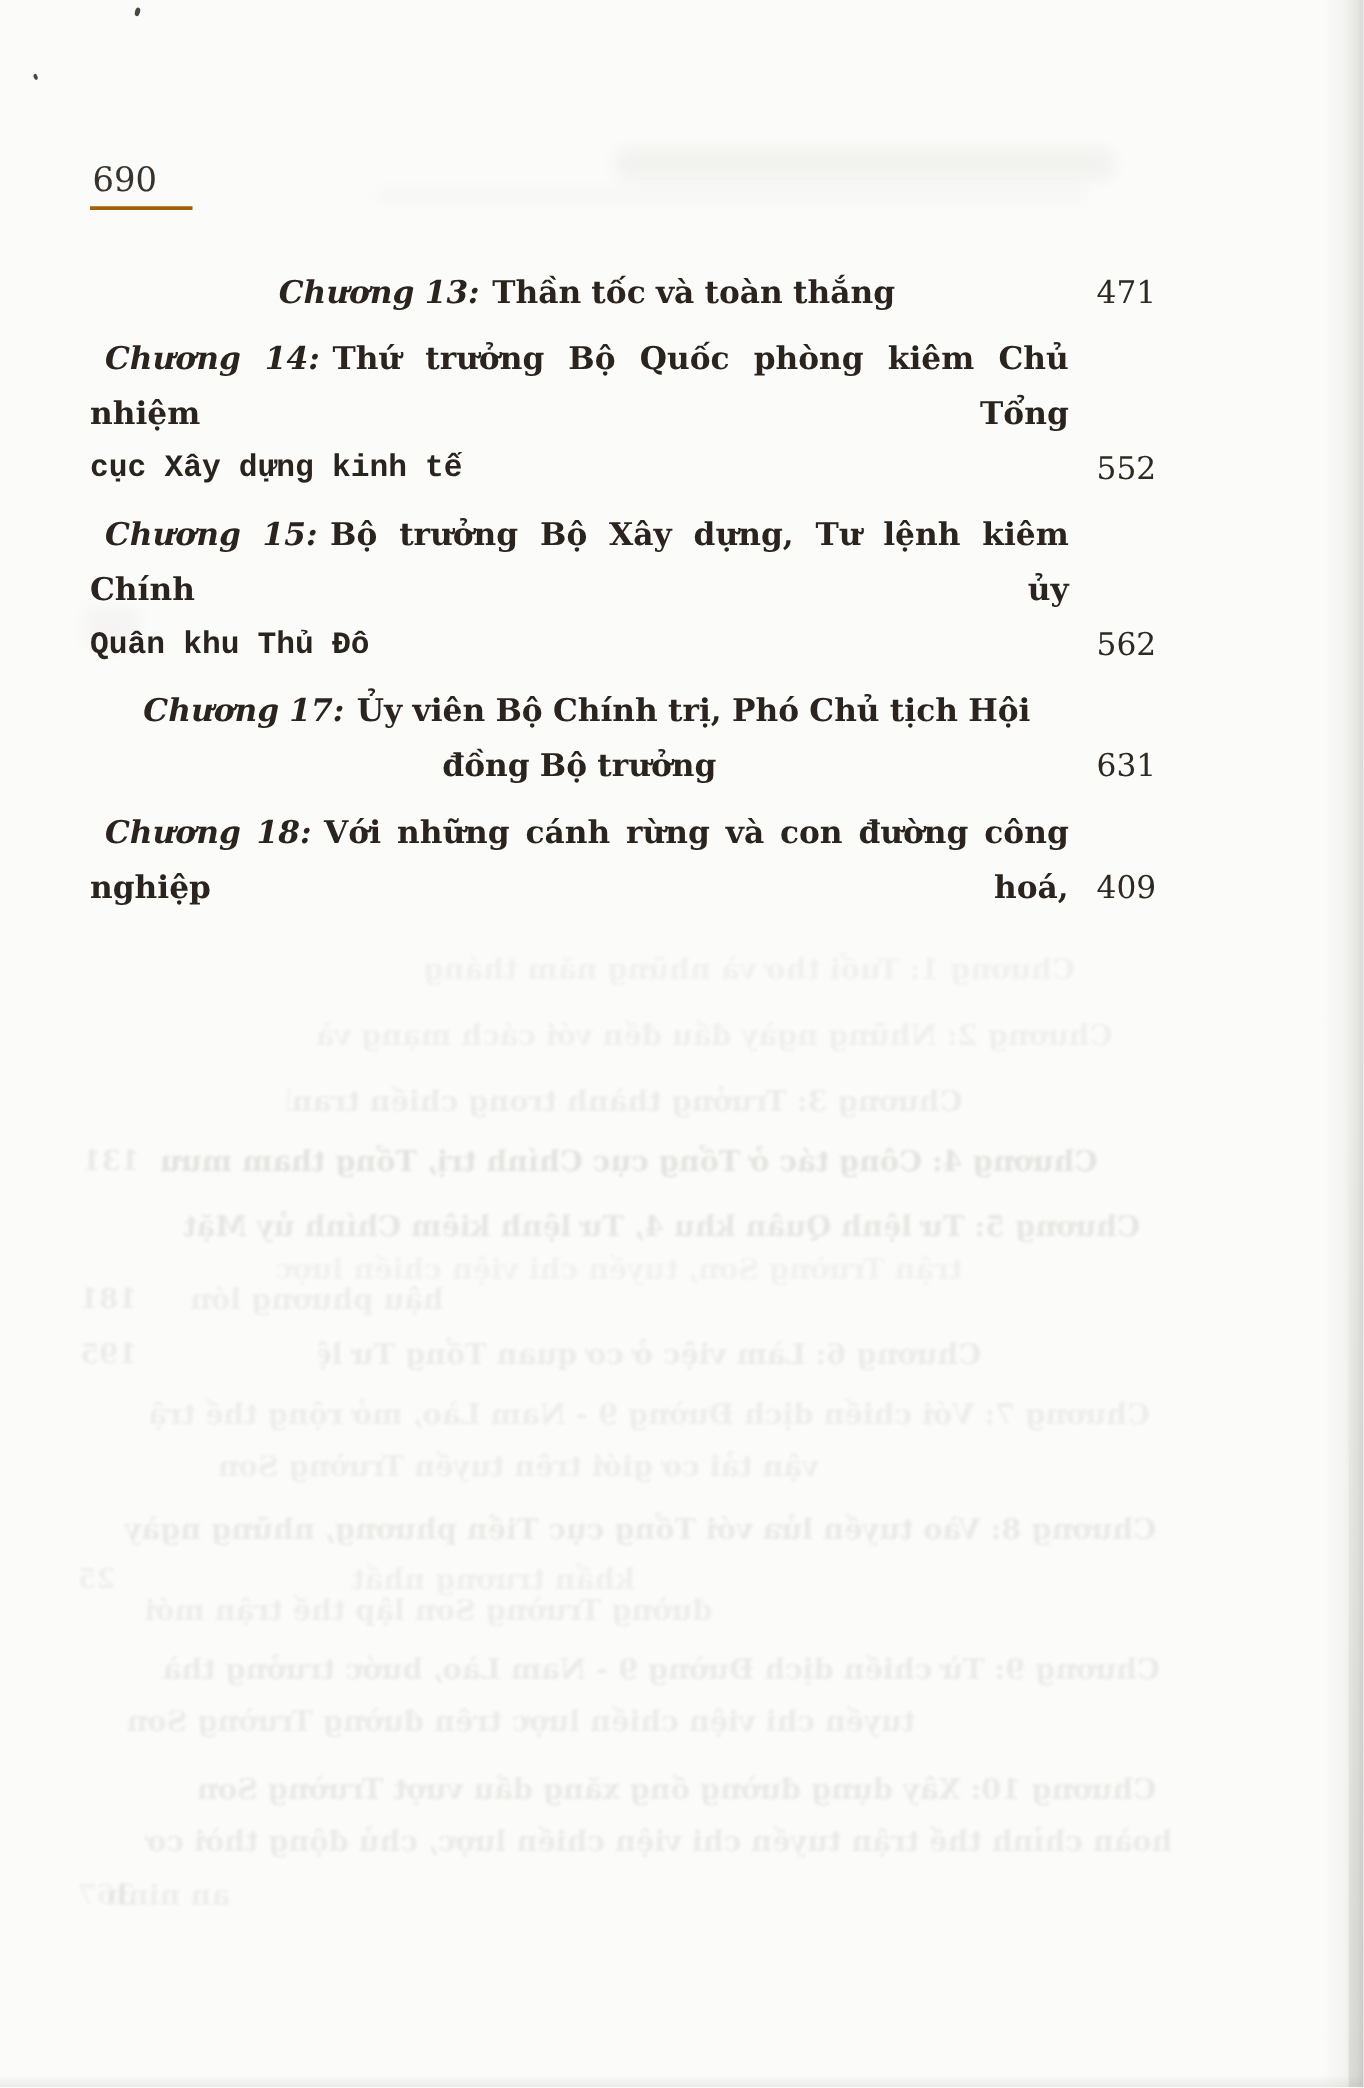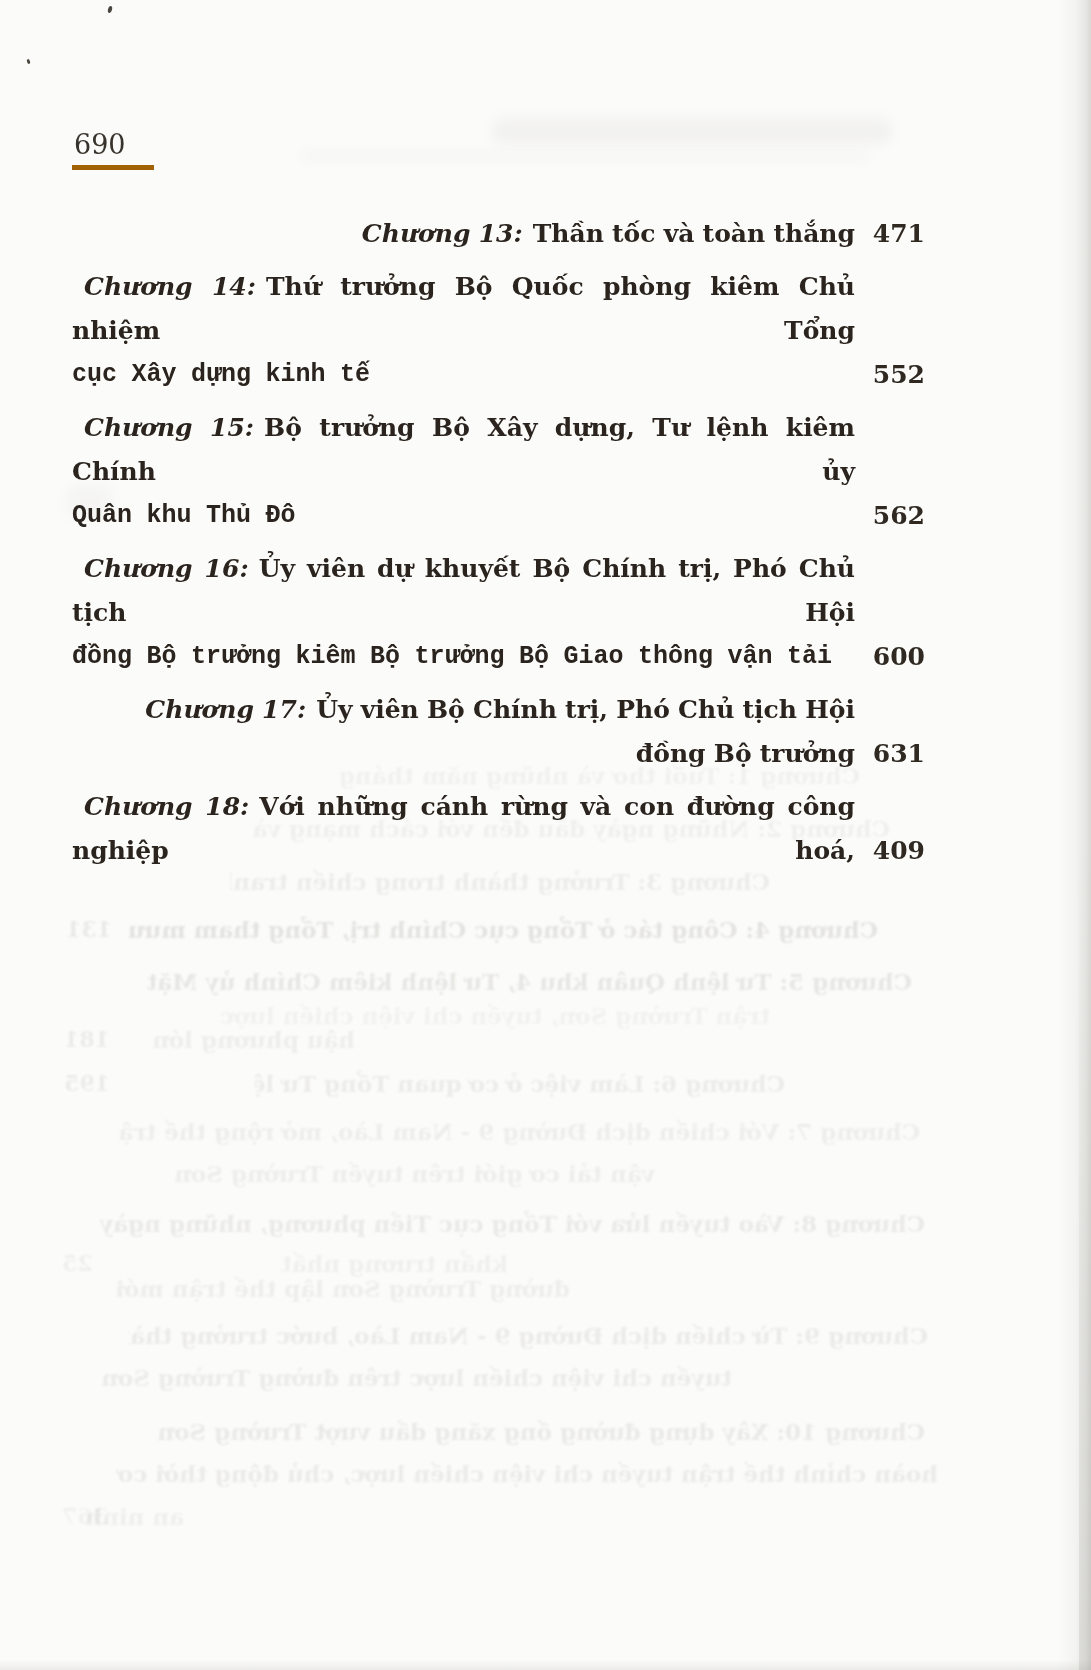--- a/index.html
+++ b/index.html
@@ -14,34 +14,34 @@
 
   
   .speck{position:absolute;background:#4a4640;border-radius:50%;}
   .speck.s1{left:108px;top:6px;width:4px;height:7px;transform:rotate(15deg);}
   .speck.s2{left:27px;top:59px;width:3px;height:5px;transform:rotate(-20deg);}
 
   
   .hdr{
     position:absolute;left:72px;top:130px;
     font-size:27px;font-weight:400;color:#38332c;
-    border-bottom:5px solid #a16207;
+    border-bottom:3px solid #a16207;
     padding:0 28px 5px 2px;line-height:1.1;
   }
 
   
   .toc{position:absolute;left:72px;top:212px;width:853px;}
   .entry{position:relative;padding-right:70px;margin-bottom:9px;
          font-size:25px;font-weight:700;line-height:44px;word-spacing:-0.5px;}
   .entry.last{margin-top:14px;}
   .fline{display:block;text-indent:12px;text-align:justify;text-align-last:justify;}
-  .fline.solo{text-align:right;text-align-last:auto;}
+  .fline.solo{text-align:center;text-align-last:auto;}
   .cline{display:block;font-family:Liberation Mono, monospace;}
   .lbl{font-style:italic;margin-right:10px;}
-  .pnum{position:absolute;right:0;bottom:0;font-weight:700;line-height:44px;color:#2f2922;}
+  .pnum{position:absolute;right:0;bottom:0;font-weight:400;line-height:44px;color:#2f2922;}
 
   
   .ghost{position:absolute;inset:0;pointer-events:none;}
   .gline{
     position:absolute;
     font-size:23px;font-weight:700;line-height:1.2;
     color:#57534b;
     transform:scaleX(-1);
     filter:blur(1.1px);
     white-space:nowrap;overflow:hidden;
@@ -122,25 +122,20 @@
       <span class="cline">cục Xây dựng kinh tế</span>
       <span class="pnum">552</span>
     </div>
 
     <div class="entry">
       <span class="fline"><i class="lbl">Chương 15:</i><span>Bộ trưởng Bộ Xây dựng, Tư lệnh kiêm Chính ủy</span></span>
       <span class="cline">Quân khu Thủ Đô</span>
       <span class="pnum">562</span>
     </div>
 
-    <div class="entry">
-      <span class="fline"><i class="lbl">Chương 16:</i><span>Ủy viên dự khuyết Bộ Chính trị, Phó Chủ tịch Hội</span></span>
-      <span class="cline">đồng Bộ trưởng kiêm Bộ trưởng Bộ Giao thông vận tải</span>
-      <span class="pnum">600</span>
-    </div>
 
     <div class="entry">
       <span class="fline solo"><i class="lbl">Chương 17:</i><span>Ủy viên Bộ Chính trị, Phó Chủ tịch Hội đồng Bộ trưởng</span></span>
       <span class="pnum">631</span>
     </div>
 
     <div class="entry">
       <span class="fline"><i class="lbl">Chương 18:</i><span>Với những cánh rừng và con đường công nghiệp hoá,</span></span>
       <span class="pnum">409</span>
     </div>

